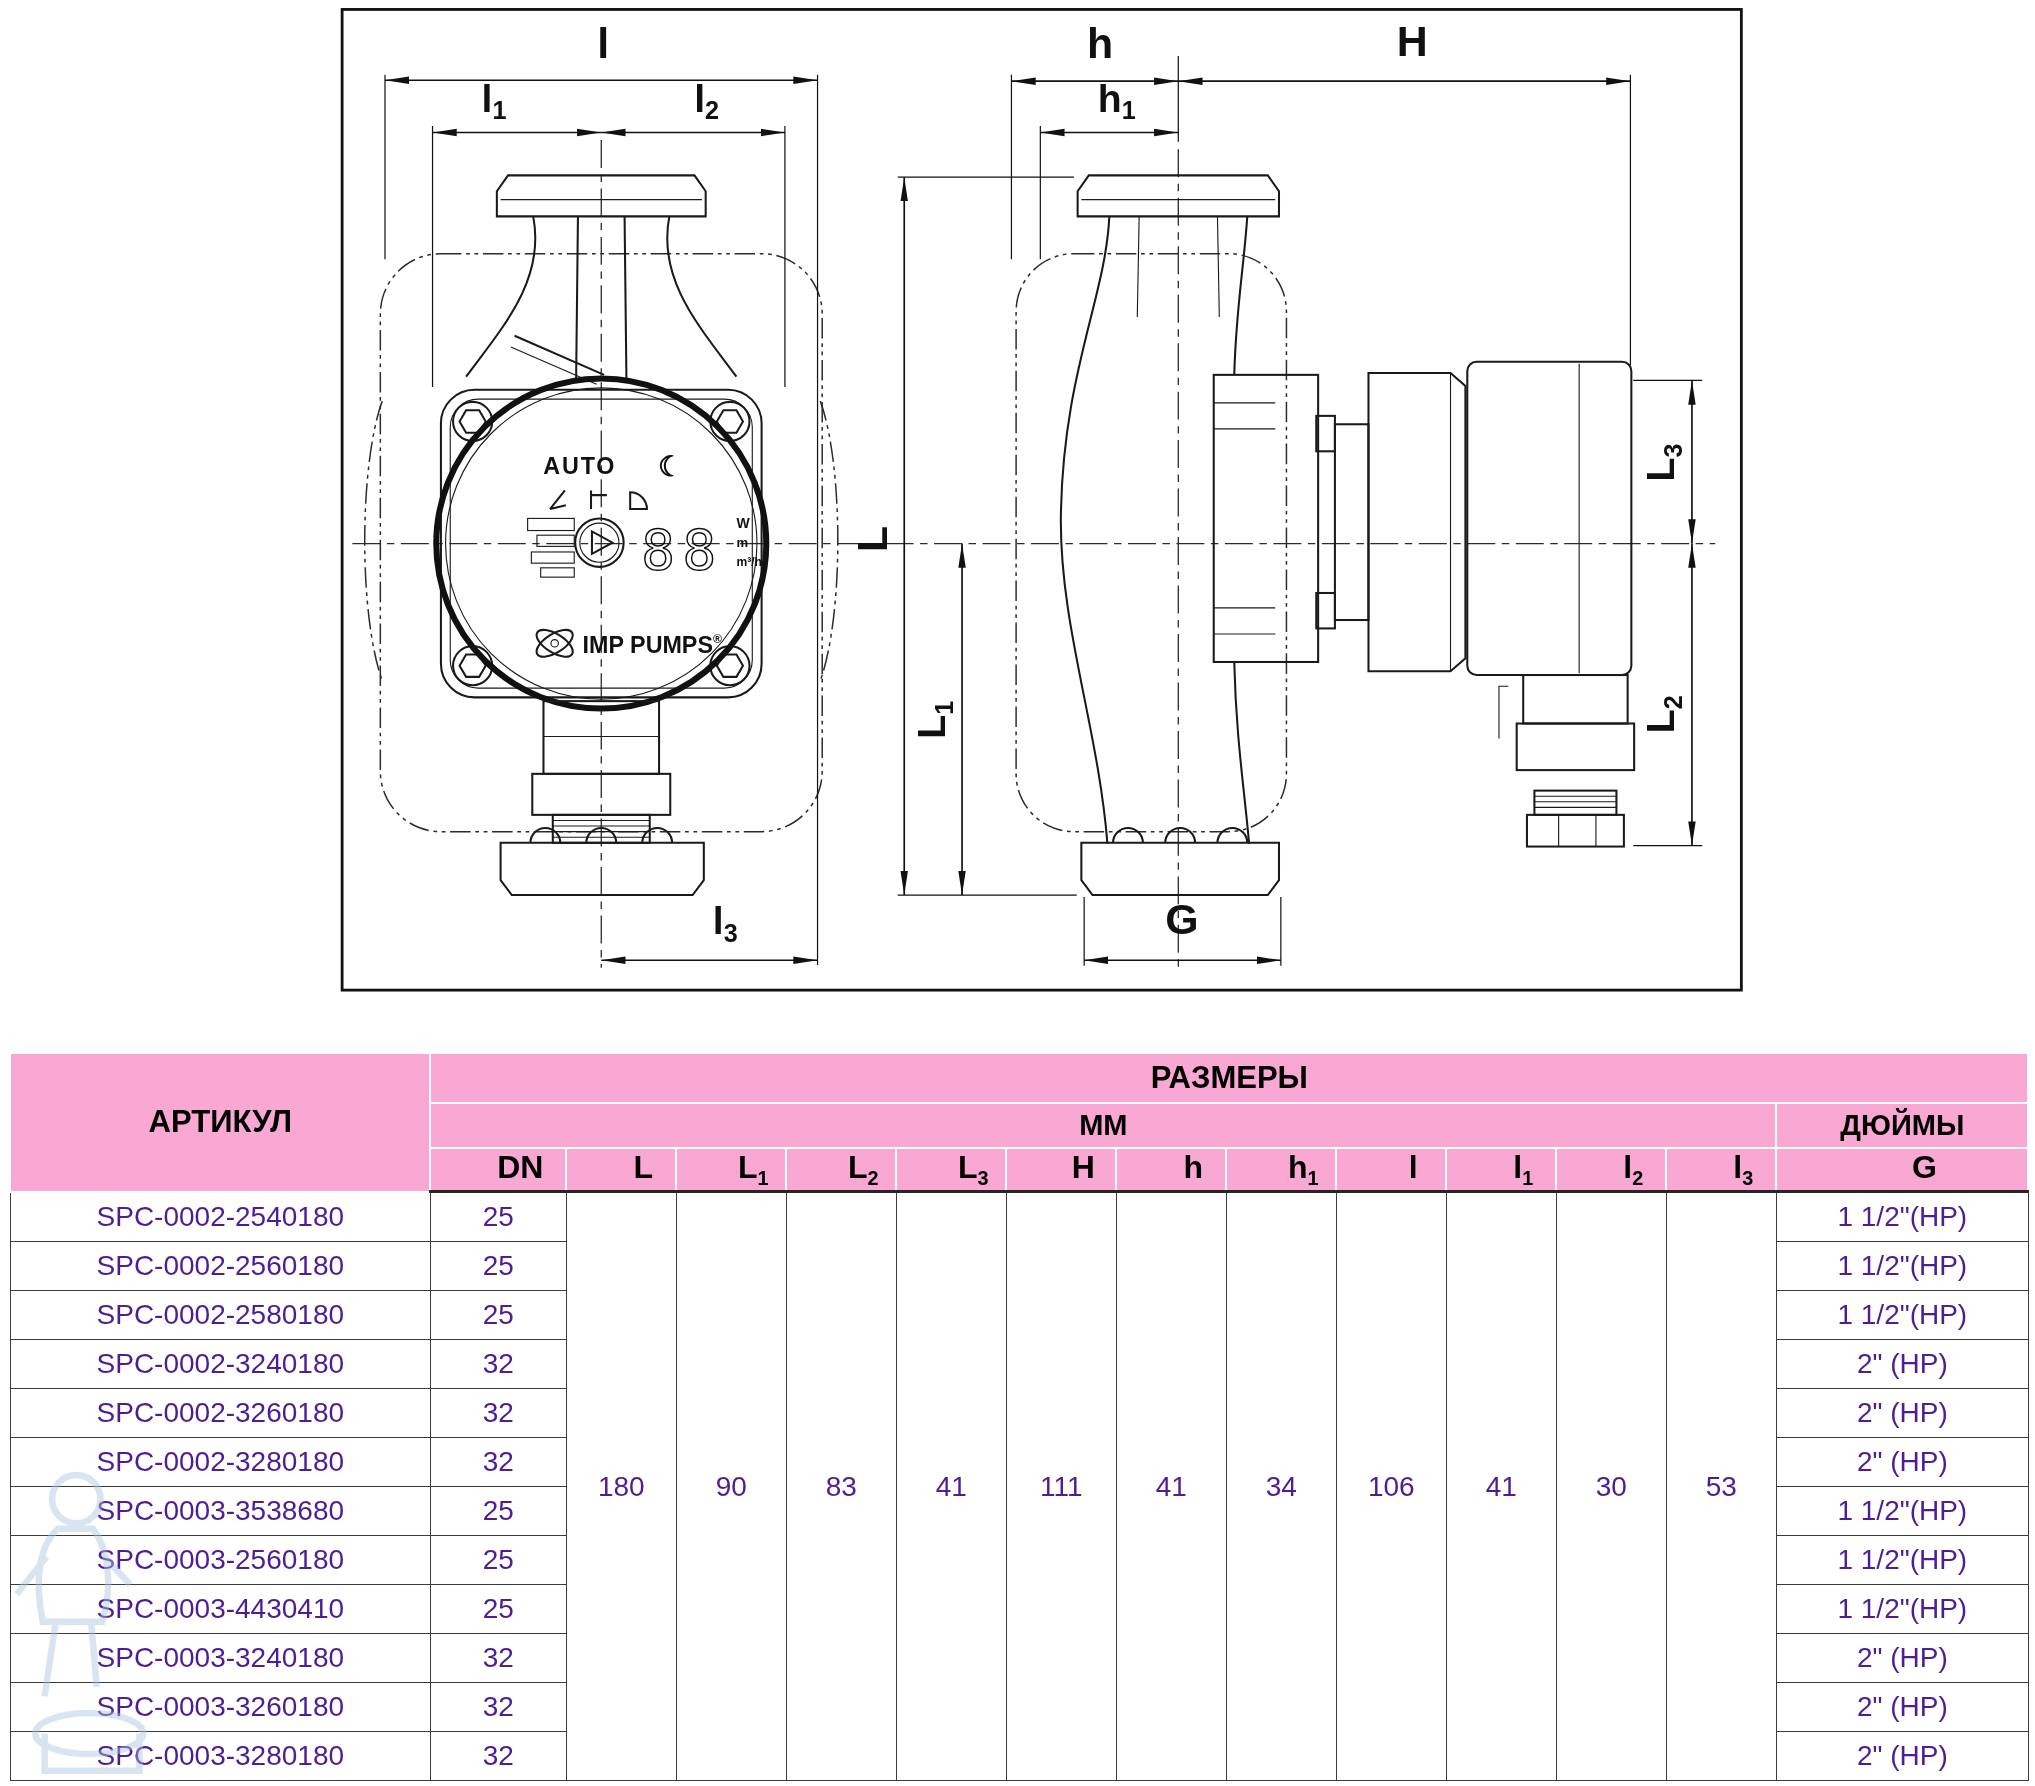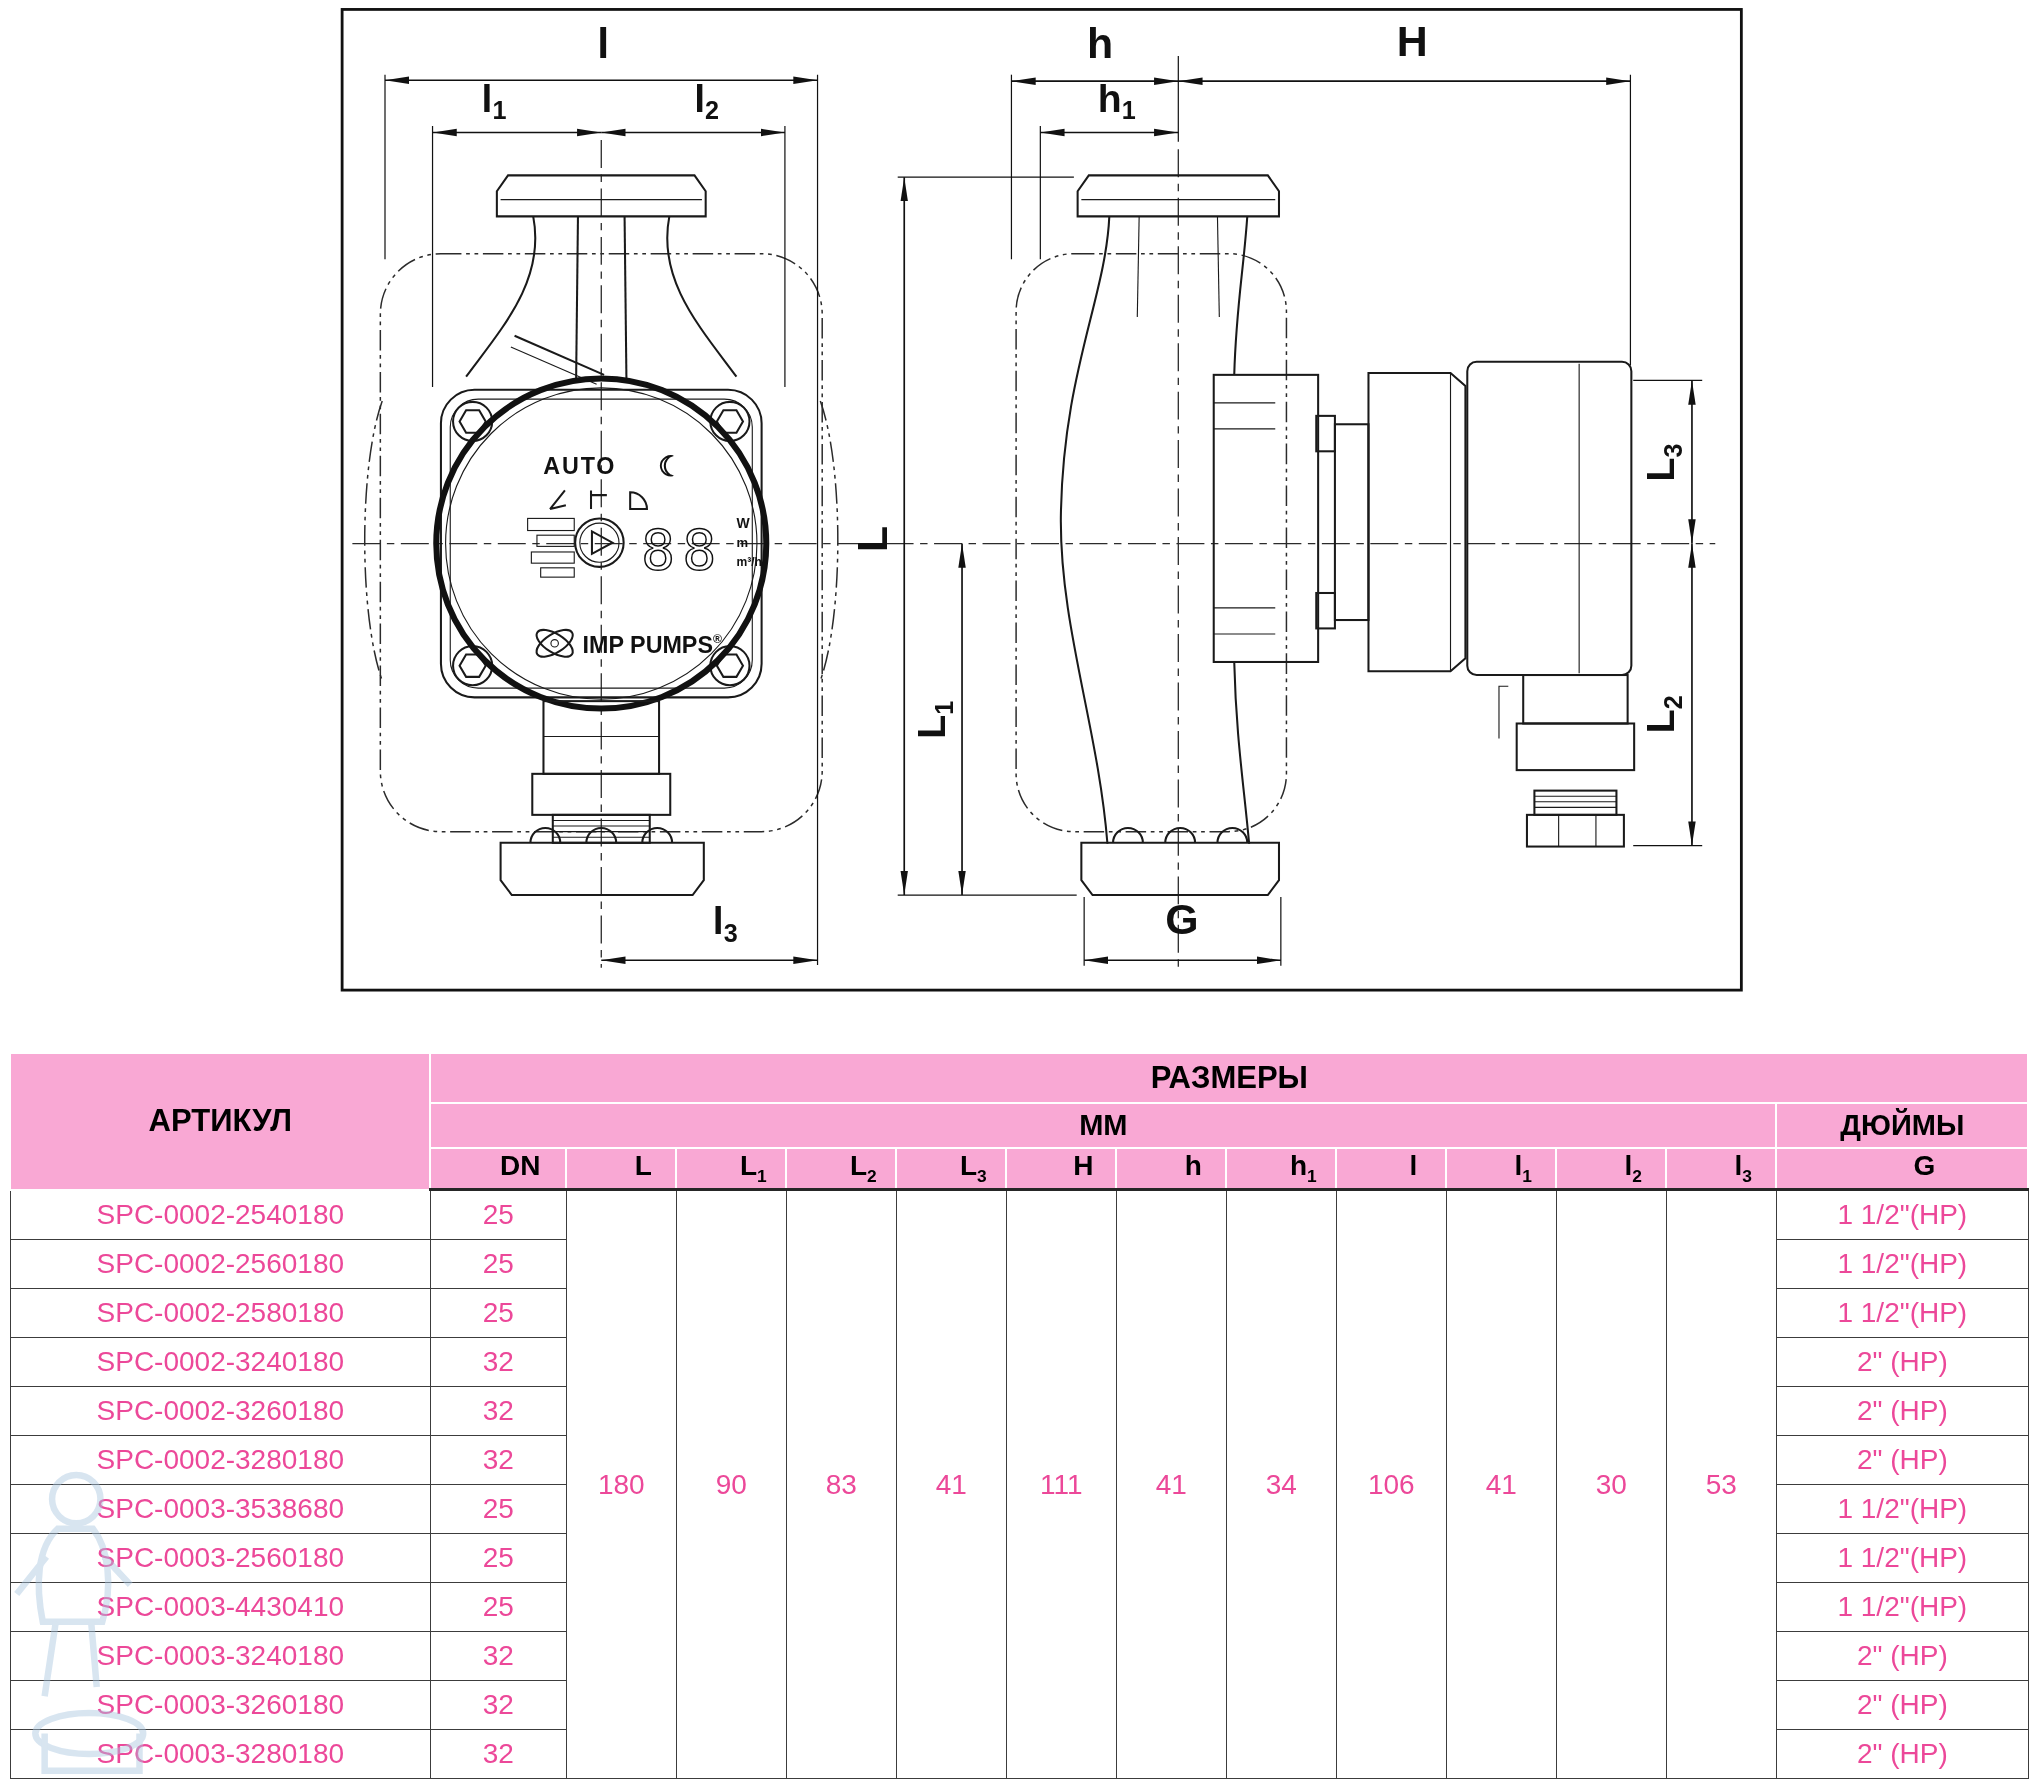--- a/index.html
+++ b/index.html
@@ -18,23 +18,23 @@
   .dlab .sub{font-size:27px;}
   .big{font-size:46px;}
   .facetxt{font-family:"Liberation Sans",sans-serif;font-weight:bold;fill:#111;}
 
   
   #spec-table{position:absolute;left:9.3px;top:1052px;width:2017px;border-collapse:collapse;table-layout:fixed;}
   #spec-table th,#spec-table td{text-align:center;vertical-align:middle;padding:0;overflow:hidden;white-space:nowrap;}
   #spec-table thead th{background:#f9a8d4;border:2.8px solid #ffffff;color:#000;font-weight:bold;}
   #spec-table .h1r th{height:48px;font-size:31px;}
   #spec-table .h2r th{height:43px;font-size:29px;}
-  #spec-table .h3r th{height:39px;font-size:28px;border-bottom:3.7px solid #262626;padding-left:44px;}
+  #spec-table .h3r th{height:39px;font-size:32px;border-bottom:3.7px solid #262626;padding-left:44px;}
   #spec-table .h3r th sub{font-size:0.62em;}
-  #spec-table tbody td{background:#fff;border:1.9px solid #3c3c3c;font-size:28px;color:#ec4899;height:48px;}
+  #spec-table tbody td{background:#fff;border:1.9px solid #3c3c3c;font-size:28px;color:#4c1d95;height:48px;}
   #spec-table{border:1.9px solid #3c3c3c;}
 
   
   #wm{position:absolute;left:0;top:1454px;opacity:.45;}
 </style>
 </head>
 <body>
 
 <svg id="drawing" viewBox="0 0 2183 1080" xmlns="http://www.w3.org/2000/svg">
   <defs>

